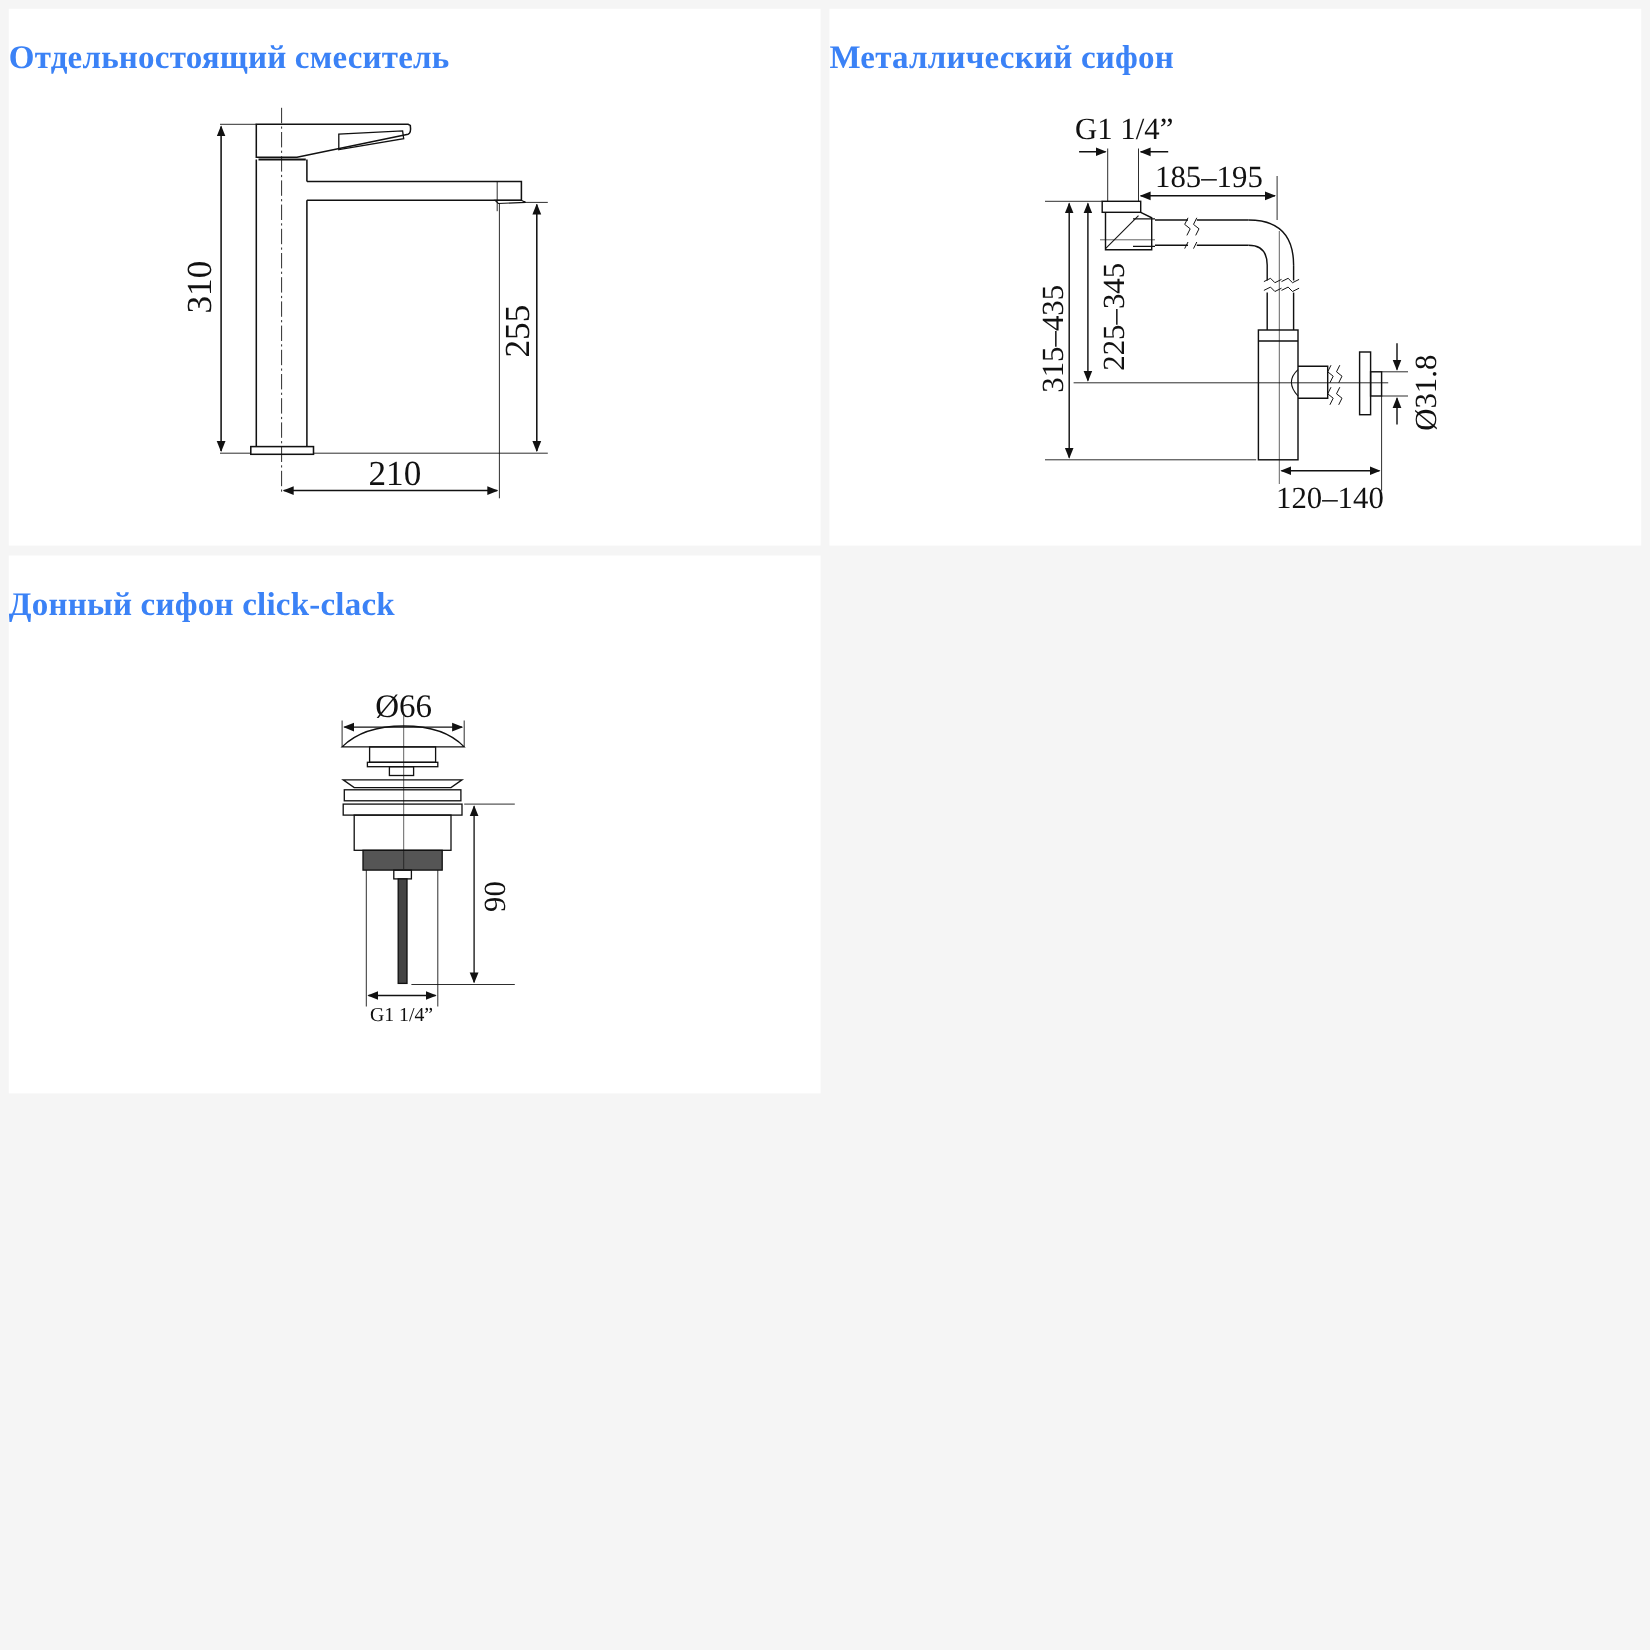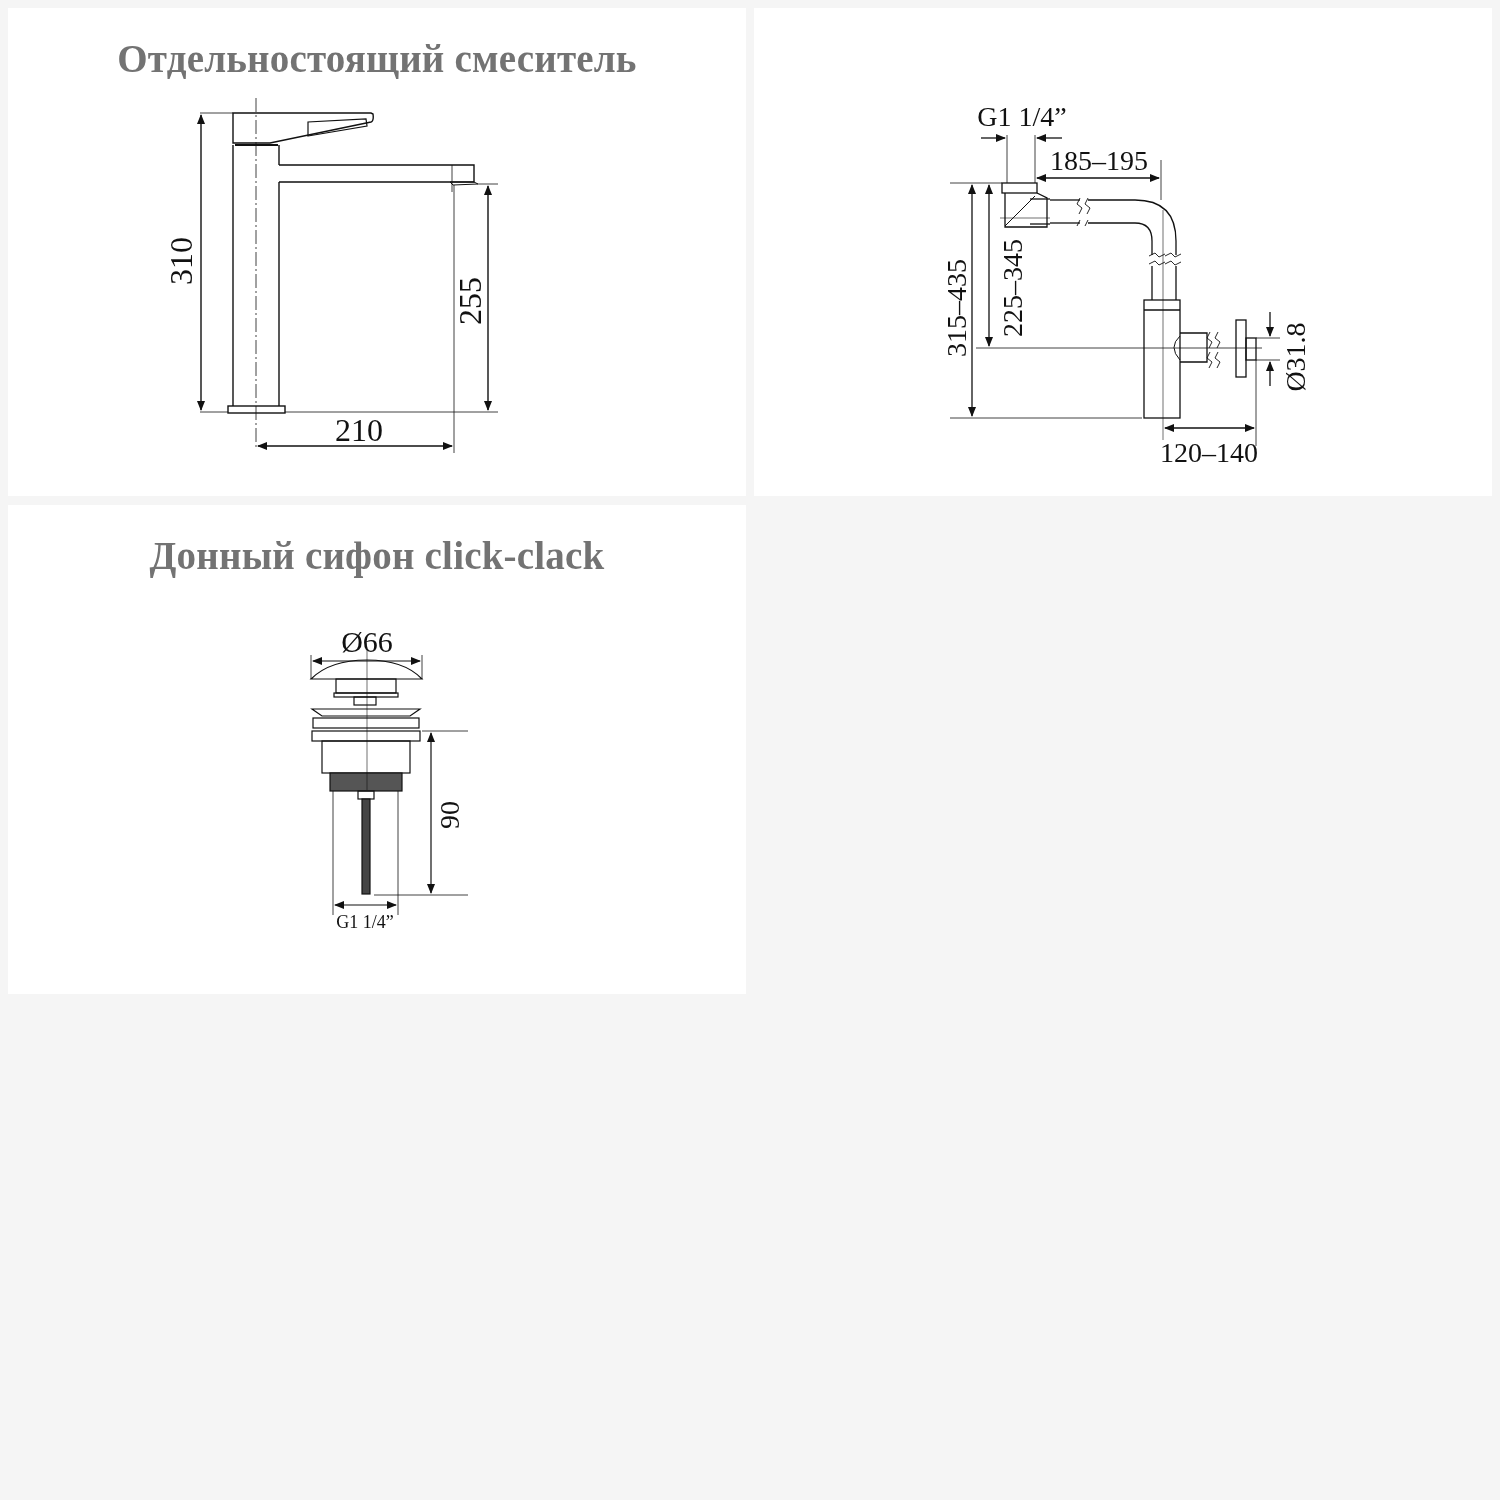--- a/index.html
+++ b/index.html
@@ -1,20 +1,20 @@
 <!DOCTYPE html>
 <html><head>
 <meta charset="utf-8">
 <style>
   html, body { margin:0; padding:0; }
   body { width:1500px; height:1500px; background:#f5f5f5; position:relative; overflow:hidden;
          font-family:"Liberation Serif","DejaVu Serif",serif; }
   .panel { position:absolute; background:#ffffff; }
-  .panel-title { position:absolute; left:0; right:0; top:28px; text-align:center;
-                 font-weight:bold; font-size:39px; color:#737373; letter-spacing:0.2px; }
+  .panel-title { position:absolute; left:0; right:0; top:28px; text-align:left;
+                 font-weight:bold; font-size:30px; color:#3b82f6; letter-spacing:0.2px; }
   .panel svg { position:absolute; left:0; top:0; }
   svg text { font-family:"Liberation Serif","DejaVu Serif",serif; fill:#111; }
 </style>
 </head>
 <body>
 
 <div class="panel" style="left:8px;top:8px;width:738px;height:488px;">
   <div class="panel-title">Отдельностоящий смеситель</div>
   <svg width="738" height="488" viewBox="0 0 738 488">
     <defs>
@@ -55,20 +55,21 @@
 
       <line x1="250" y1="438" x2="444" y2="438" marker-start="url(#al)" marker-end="url(#ar)"></line>
     </g>
     <text x="0" y="0" font-size="32" text-anchor="middle" transform="translate(184,253) rotate(-90)">310</text>
     <text x="0" y="0" font-size="32" text-anchor="middle" transform="translate(473,293) rotate(-90)">255</text>
     <text x="351" y="433" font-size="32" text-anchor="middle">210</text>
   </svg>
 </div>
 
 <div class="panel" style="left:754px;top:8px;width:738px;height:488px;">
+  <div class="panel-title">Металлический сифон</div>
   <svg width="738" height="488" viewBox="754 8 738 488">
     <defs>
       <marker id="br" markerWidth="10" markerHeight="10" refX="9" refY="5" orient="auto" markerUnits="userSpaceOnUse">
         <path d="M0,1 L10,5 L0,9 z" fill="#111"></path>
       </marker>
       <marker id="bl" markerWidth="10" markerHeight="10" refX="1" refY="5" orient="auto" markerUnits="userSpaceOnUse">
         <path d="M10,1 L0,5 L10,9 z" fill="#111"></path>
       </marker>
     </defs>
     <g stroke="#111" stroke-width="1.3" fill="none">

